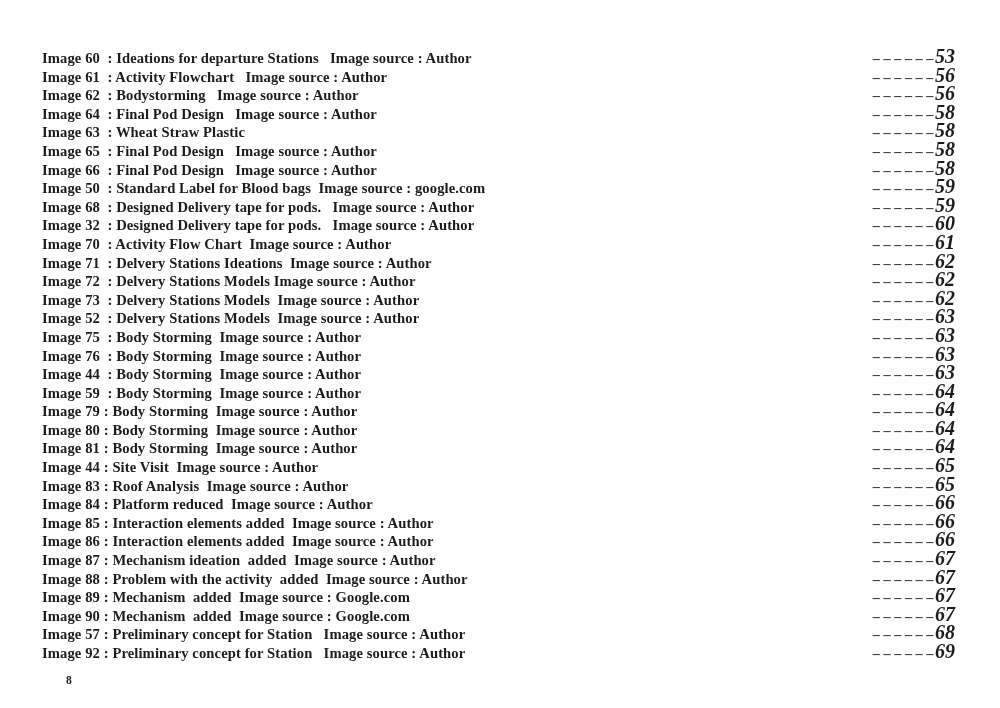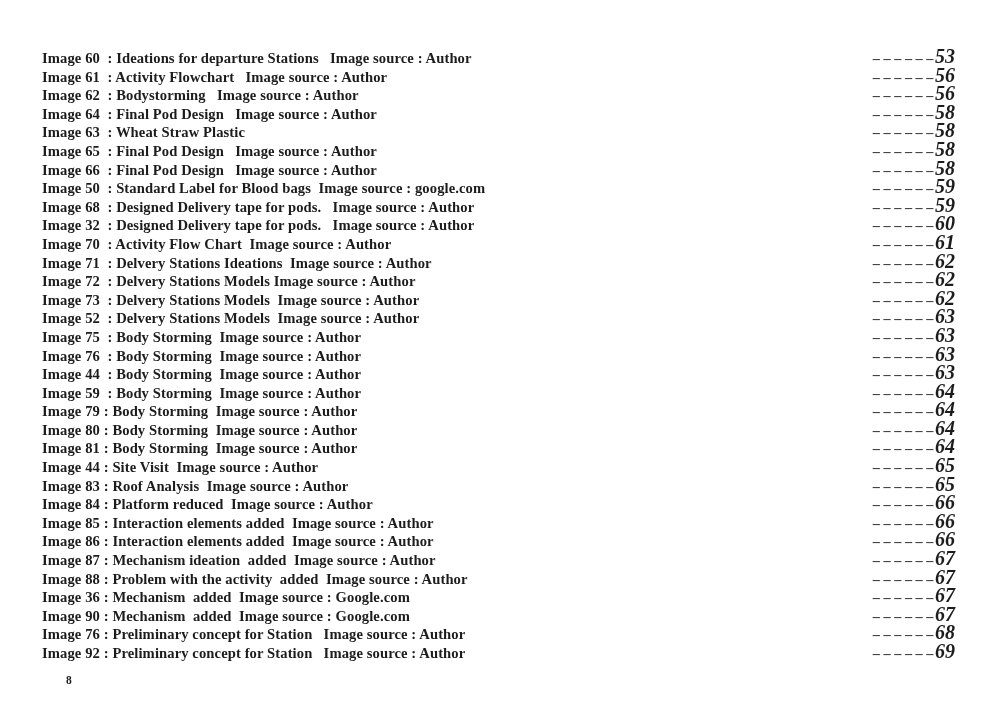--- a/index.html
+++ b/index.html
@@ -237,33 +237,33 @@
     <span class="page-ref">67</span>
   </div>
 
   <div class="row">
     <span class="entry-text">Image 88 : Problem with the activity  added  Image source : Author</span>
     <span class="leader">––––––</span>
     <span class="page-ref">67</span>
   </div>
 
   <div class="row">
-    <span class="entry-text">Image 36 : Mechanism  added  Image source : Google.com</span>
+    <span class="entry-text">Image 89 : Mechanism  added  Image source : Google.com</span>
     <span class="leader">––––––</span>
     <span class="page-ref">67</span>
   </div>
 
   <div class="row">
     <span class="entry-text">Image 90 : Mechanism  added  Image source : Google.com</span>
     <span class="leader">––––––</span>
     <span class="page-ref">67</span>
   </div>
 
   <div class="row">
-    <span class="entry-text">Image 76 : Preliminary concept for Station   Image source : Author</span>
+    <span class="entry-text">Image 57 : Preliminary concept for Station   Image source : Author</span>
     <span class="leader">––––––</span>
     <span class="page-ref">68</span>
   </div>
 
   <div class="row">
     <span class="entry-text">Image 92 : Preliminary concept for Station   Image source : Author</span>
     <span class="leader">––––––</span>
     <span class="page-ref">69</span>
   </div>
 </div>

